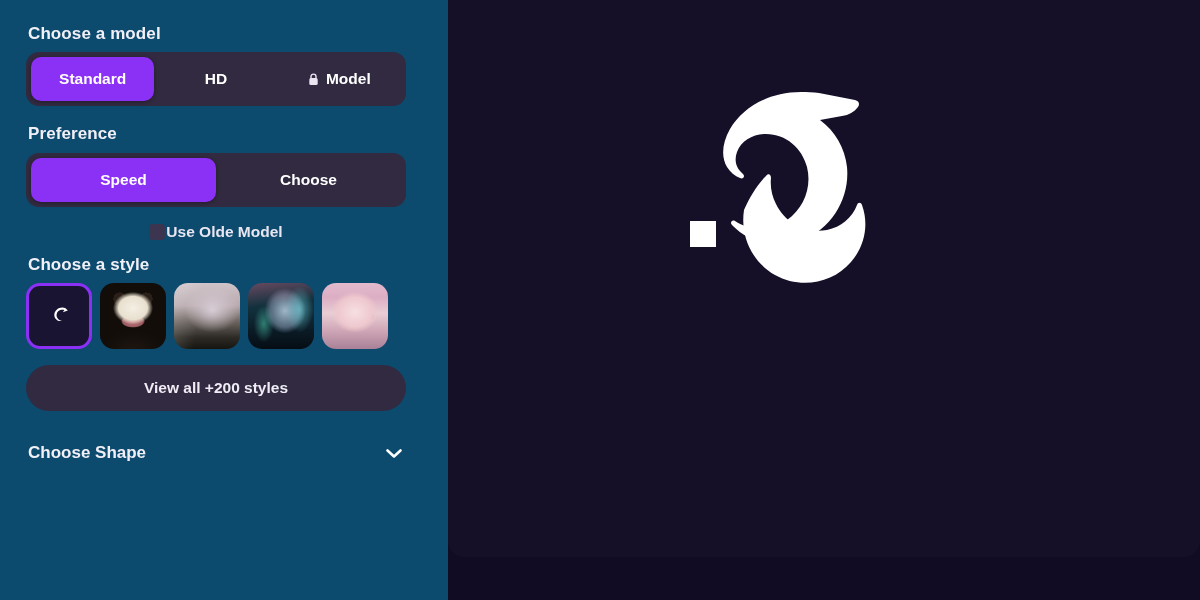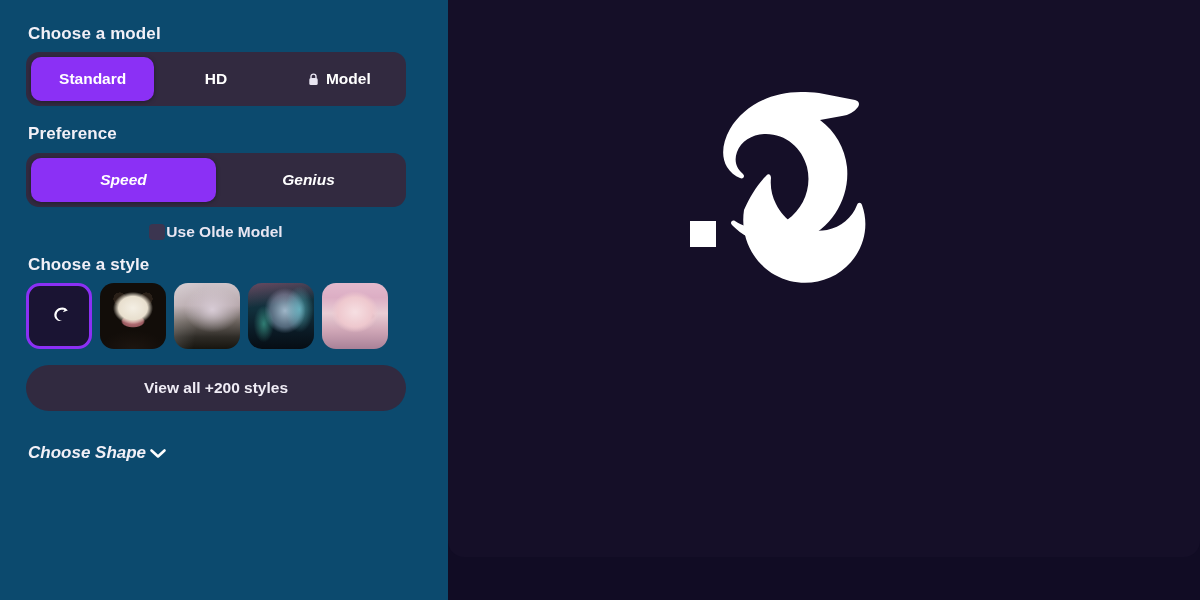--- a/index.html
+++ b/index.html
@@ -48,21 +48,21 @@
     display: flex;
     align-items: flex-start;
     background: #322a40;
     border-radius: 13px;
     padding: 5px;
     box-sizing: border-box;
     height: 54px;
     width: 380px;
   }
   .segmented.model .seg { flex: 1 1 0; }
-  .segmented.pref  .seg { flex: 1 1 0; font-style: italic; }
+  .segmented.pref  .seg { flex: 1 1 0; }
 
   .seg {
     height: 44px;
     border: none;
     outline: none;
     background: transparent;
     color: #ffffff;
     font-family: "Liberation Sans", sans-serif;
     font-size: 15.5px;
     font-weight: 700;
@@ -193,23 +193,23 @@
     align-items: center;
     justify-content: center;
     padding: 0;
   }
 
   
   .shape-row {
     width: 380px;
     display: flex;
     align-items: center;
+    justify-content: space-between;
     margin-top: 30px;
     cursor: pointer;
-    font-style: italic;
   }
   .shape-label {
     font-size: 17px;
     font-weight: 700;
     color: #f2f0f7;
     margin-left: 2px;
   }
   .chevron-down { width: 24px; height: 24px; display: block; }
 
   
@@ -275,21 +275,21 @@
 
     <div class="gap-md"></div>
 
     <div class="section-label">Preference</div>
 
     <div class="segmented pref">
       <button class="seg active">
         <span class="seg-label">Speed</span>
       </button>
       <button class="seg">
-        <span class="seg-label">Genius</span>
+        <span class="seg-label">Choose</span>
       </button>
     </div>
 
     <div class="checkbox-row">
       <span class="checkbox-box"></span>
       <span class="checkbox-label">Use Olde Model</span>
     </div>
 
     <div class="gap-sm"></div>
 

